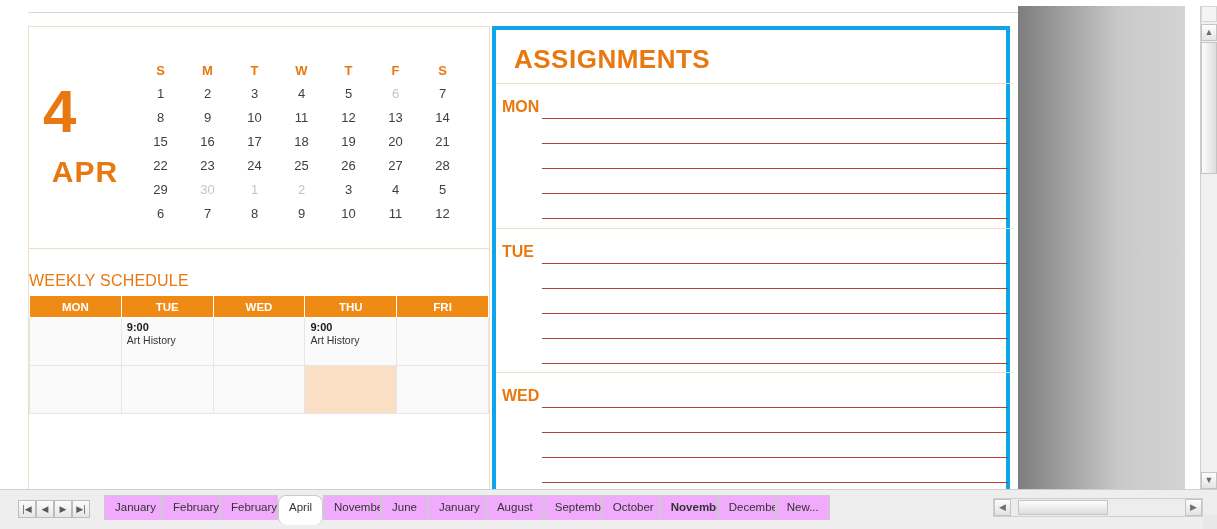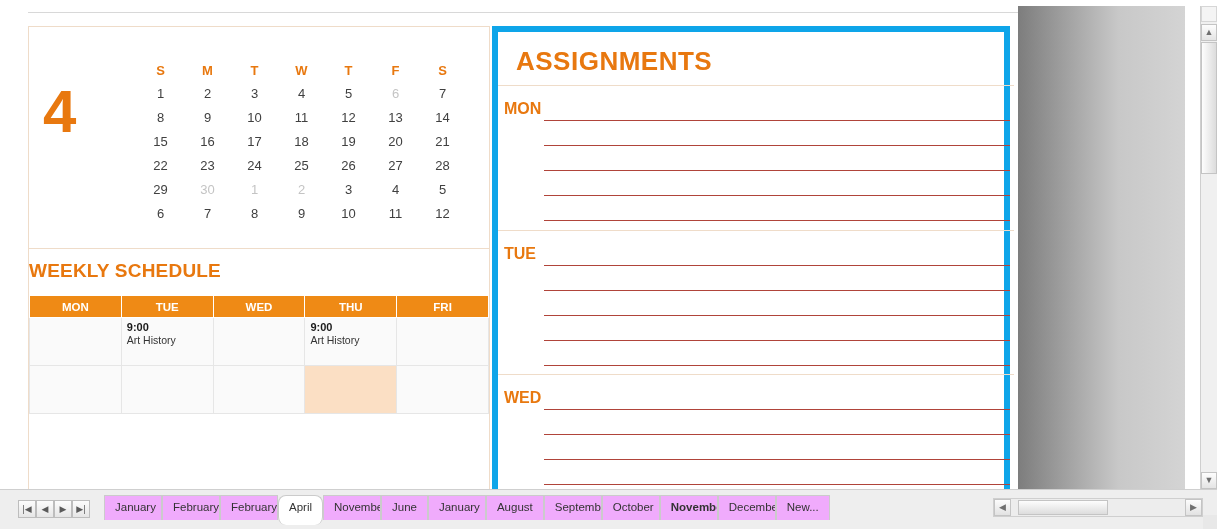--- a/index.html
+++ b/index.html
@@ -112,23 +112,23 @@
     font-size: 13px;
     color: #404040;
     text-align: center;
     padding: 0;
   }
   table.minical td.muted { color: #c4c4c4; }
 
   
   .weekly-title {
     position: absolute;
-    left: 0px; top: 233px;
-    font-size: 19px;
-    font-weight: bold;
+    left: 0px; top: 245px;
+    font-size: 16px;
+    font-weight: normal;
     color: #e8780f;
     letter-spacing: 0.2px;
   }
   table.weekly {
     position: absolute;
     left: 0px; top: 268px;
     border-collapse: collapse;
     width: 460px;
   }
   table.weekly th {
@@ -165,21 +165,21 @@
     color: #333333;
   }
   table.weekly td.peach { background: #fbdfc4; }
 
   
   .right-panel {
     position: absolute;
     left: 492px; top: 20px;
     width: 518px;
     height: 470px;
-    border: 6px solid #0ea5e9;
+    border: 4px solid #0ea5e9;
     box-sizing: border-box;
     background: #ffffff;
   }
   .assign-title {
     position: absolute;
     left: 18px; top: 14px;
     font-size: 26px;
     font-weight: bold;
     color: #e8780f;
     letter-spacing: 0.5px;
@@ -361,20 +361,21 @@
   <div class="corner-box"></div>
 
   <div id="sheet">
 
     <div class="top-strip"></div>
 
     <div class="left-panel">
 
       <div class="month-block">
         <div class="month-number">4</div>
+        <div class="month-name">APR</div>
         <table class="minical">
           <thead>
             <tr>
               <th>S</th>
               <th>M</th>
               <th>T</th>
               <th>W</th>
               <th>T</th>
               <th>F</th>
               <th>S</th>

